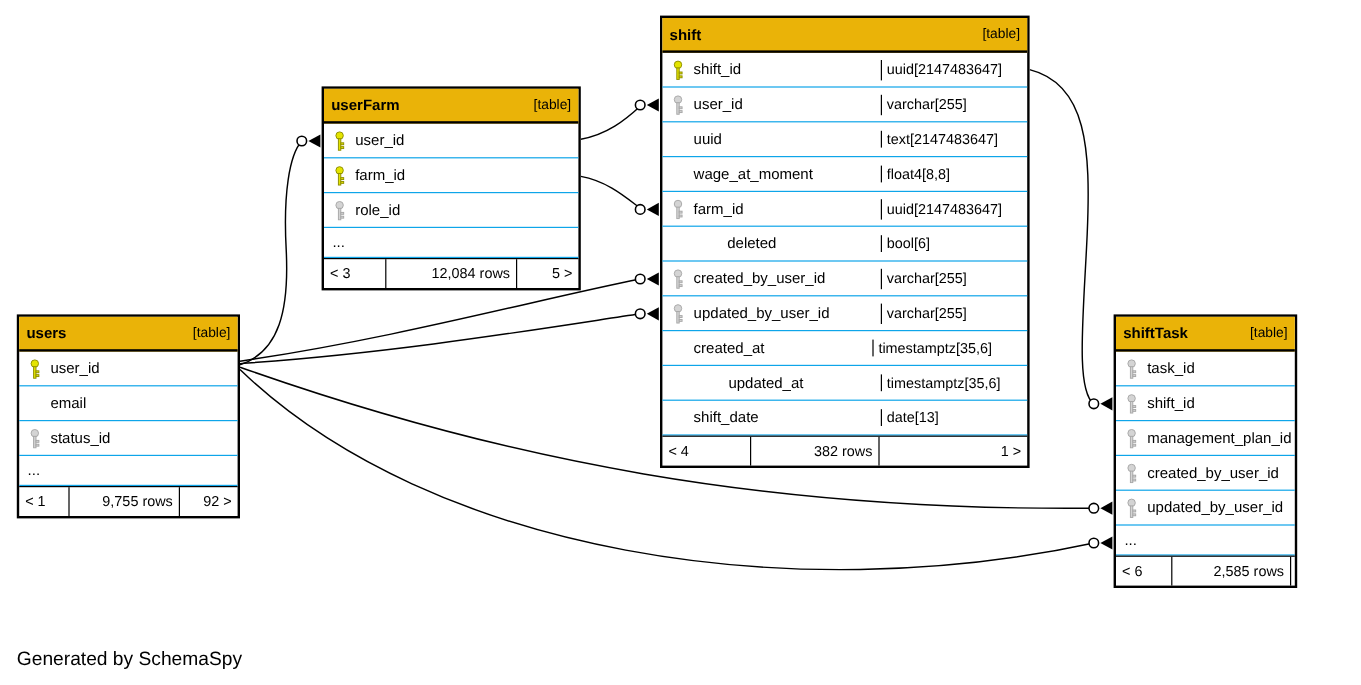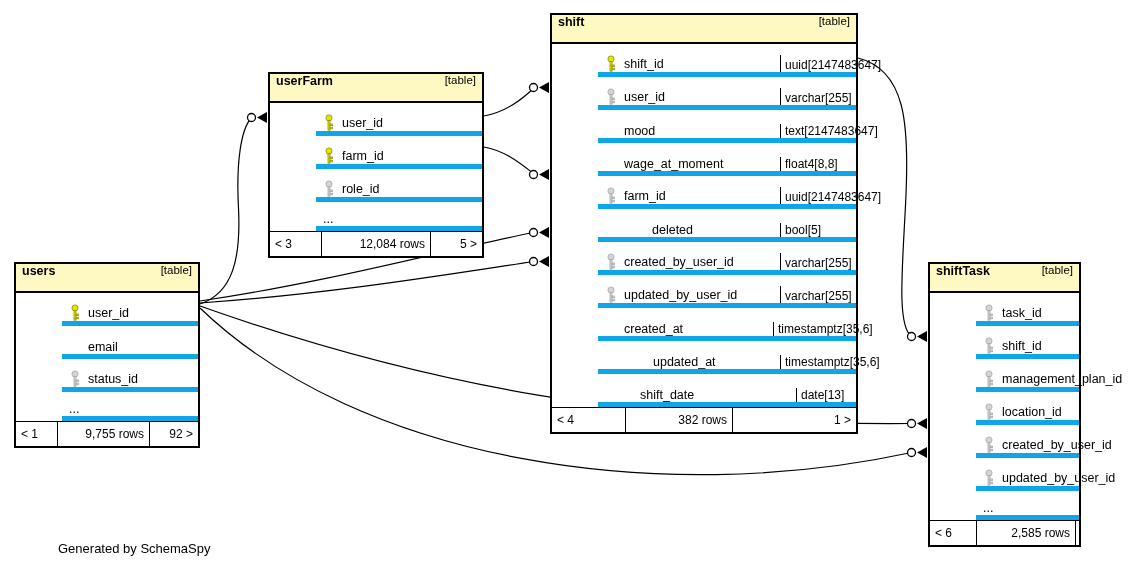--- a/index.html
+++ b/index.html
@@ -3,39 +3,39 @@
 <meta charset="utf-8">
 <style>
   html,body{margin:0;padding:0;background:#fff;}
   .canvas{position:relative;width:1134px;height:571px;background:#ffffff;
           font-family:"Liberation Sans",sans-serif;overflow:hidden;color:#000;}
   #edges{position:absolute;left:0;top:0;width:1134px;height:571px;}
   .edge{fill:none;stroke:#000;stroke-width:1.2px;}
   .edge-circle{fill:#fff;stroke:#000;stroke-width:1.3px;}
   .edge-arrow{fill:#000;stroke:none;}
   .db-table{position:absolute;border:2px solid #000;background:#fff;box-sizing:border-box;}
-  .thead{height:27px;background:#fef9c3;border-bottom:2px solid #000;display:flex;
-         align-items:flex-start;justify-content:space-between;padding:0 6px;cursor:pointer;}
+  .thead{height:27px;background:#eab308;border-bottom:2px solid #000;display:flex;
+         align-items:center;justify-content:space-between;padding:0 6px;cursor:pointer;}
   .tname{font-weight:bold;font-size:12.5px;}
   .tbadge{font-size:11.5px;}
-  .trow{height:28px;border-bottom:5px solid #0ea5e9;display:flex;align-items:flex-end;font-size:12.5px;margin-left:46px;}
+  .trow{height:28px;border-bottom:1px solid #0ea5e9;display:flex;align-items:center;font-size:12.5px;}
   .trow.ellipsis{height:24px;}
   .cell{display:flex;align-items:center;box-sizing:border-box;min-width:0;}
   .name-cell{flex:1;}
   .name-cell.typed{flex:0 0 auto;border-right:1px solid #000;}
   .keyslot{flex:0 0 26px;display:flex;justify-content:center;align-items:center;}
   .ellipsis-cell{padding-left:7px;}
   .type-cell{flex:1;padding-left:4px;font-size:12px;white-space:nowrap;}
   .cname{white-space:nowrap;}
   .tfoot{height:24px;display:flex;align-items:stretch;border-top:1px solid #000;font-size:12px;}
   .fcell{display:flex;align-items:center;box-sizing:border-box;padding:0 5px;white-space:nowrap;}
   .fcell.fleft{border-right:1px solid #000;justify-content:flex-start;flex:0 0 auto;}
   .fcell.fcenter{border-right:1px solid #000;justify-content:flex-end;flex:0 0 auto;}
   .fcell.fright{flex:1;justify-content:flex-end;}
-  .credit{position:absolute;left:14px;top:541px;font-size:13px;margin-left:44px;}
+  .credit{position:absolute;left:14px;top:541px;font-size:16px;}
   .key{display:block;}
 </style>
 </head>
 <body>
 
 <div class="canvas">
   <svg id="edges" viewBox="0 0 1134 571" xmlns="http://www.w3.org/2000/svg">
       <path d="M 200 304 C 233 293, 241 258, 238.5 208 C 236 162, 241 129, 251.5 117.5" class="edge"></path>
       <circle cx="251.5" cy="117.5" r="4" class="edge-circle"></circle>
       <polygon points="257,117.5 267,112 267,123" class="edge-arrow"></polygon>
@@ -212,21 +212,21 @@
             </span>
             <span class="cname">user_id</span>
           </div>
           <div class="cell type-cell">
             <span class="ctype">varchar[255]</span>
           </div>
         </div>
         <div class="trow">
           <div class="cell name-cell typed" style="width: 183px;">
             <span class="keyslot"></span>
-            <span class="cname">mood</span>
+            <span class="cname">uuid</span>
           </div>
           <div class="cell type-cell">
             <span class="ctype">text[2147483647]</span>
           </div>
         </div>
         <div class="trow">
           <div class="cell name-cell typed" style="width: 183px;">
             <span class="keyslot"></span>
             <span class="cname">wage_at_moment</span>
           </div>
@@ -251,21 +251,21 @@
           <div class="cell type-cell">
             <span class="ctype">uuid[2147483647]</span>
           </div>
         </div>
         <div class="trow">
           <div class="cell name-cell typed" style="width: 183px; padding-left: 28px;">
             <span class="keyslot"></span>
             <span class="cname">deleted</span>
           </div>
           <div class="cell type-cell">
-            <span class="ctype">bool[5]</span>
+            <span class="ctype">bool[6]</span>
           </div>
         </div>
         <div class="trow">
           <div class="cell name-cell typed" style="width: 183px;">
             <span class="keyslot">
               <svg class="key" width="10" height="17" viewBox="0 0 10 17">
                 <g fill="#d4d4d4" stroke="#a8a8a8" stroke-width="0.8">
                   <circle cx="5" cy="4" r="3.1"></circle>
                   <rect x="4" y="6.6" width="2" height="9.6"></rect>
                   <rect x="6" y="10" width="2.4" height="1.6"></rect>
@@ -309,21 +309,21 @@
         <div class="trow">
           <div class="cell name-cell typed" style="width: 183px; padding-left: 29px;">
             <span class="keyslot"></span>
             <span class="cname">updated_at</span>
           </div>
           <div class="cell type-cell">
             <span class="ctype">timestamptz[35,6]</span>
           </div>
         </div>
         <div class="trow">
-          <div class="cell name-cell typed" style="width: 199px; padding-left: 16px;">
+          <div class="cell name-cell typed" style="width: 183px;">
             <span class="keyslot"></span>
             <span class="cname">shift_date</span>
           </div>
           <div class="cell type-cell">
             <span class="ctype">date[13]</span>
           </div>
         </div>
         <div class="tfoot">
           <div class="fcell fleft" style="width: 74px;">&lt; 4</div>
           <div class="fcell fcenter" style="width: 107px;">382 rows</div>
@@ -371,35 +371,20 @@
               <svg class="key" width="10" height="17" viewBox="0 0 10 17">
                 <g fill="#d4d4d4" stroke="#a8a8a8" stroke-width="0.8">
                   <circle cx="5" cy="4" r="3.1"></circle>
                   <rect x="4" y="6.6" width="2" height="9.6"></rect>
                   <rect x="6" y="10" width="2.4" height="1.6"></rect>
                   <rect x="6" y="13.2" width="2.4" height="1.6"></rect>
                 </g>
               </svg>
             </span>
             <span class="cname">management_plan_id</span>
-          </div>
-        </div>
-        <div class="trow">
-          <div class="cell name-cell">
-            <span class="keyslot">
-              <svg class="key" width="10" height="17" viewBox="0 0 10 17">
-                <g fill="#d4d4d4" stroke="#a8a8a8" stroke-width="0.8">
-                  <circle cx="5" cy="4" r="3.1"></circle>
-                  <rect x="4" y="6.6" width="2" height="9.6"></rect>
-                  <rect x="6" y="10" width="2.4" height="1.6"></rect>
-                  <rect x="6" y="13.2" width="2.4" height="1.6"></rect>
-                </g>
-              </svg>
-            </span>
-            <span class="cname">location_id</span>
           </div>
         </div>
         <div class="trow">
           <div class="cell name-cell">
             <span class="keyslot">
               <svg class="key" width="10" height="17" viewBox="0 0 10 17">
                 <g fill="#d4d4d4" stroke="#a8a8a8" stroke-width="0.8">
                   <circle cx="5" cy="4" r="3.1"></circle>
                   <rect x="4" y="6.6" width="2" height="9.6"></rect>
                   <rect x="6" y="10" width="2.4" height="1.6"></rect>

